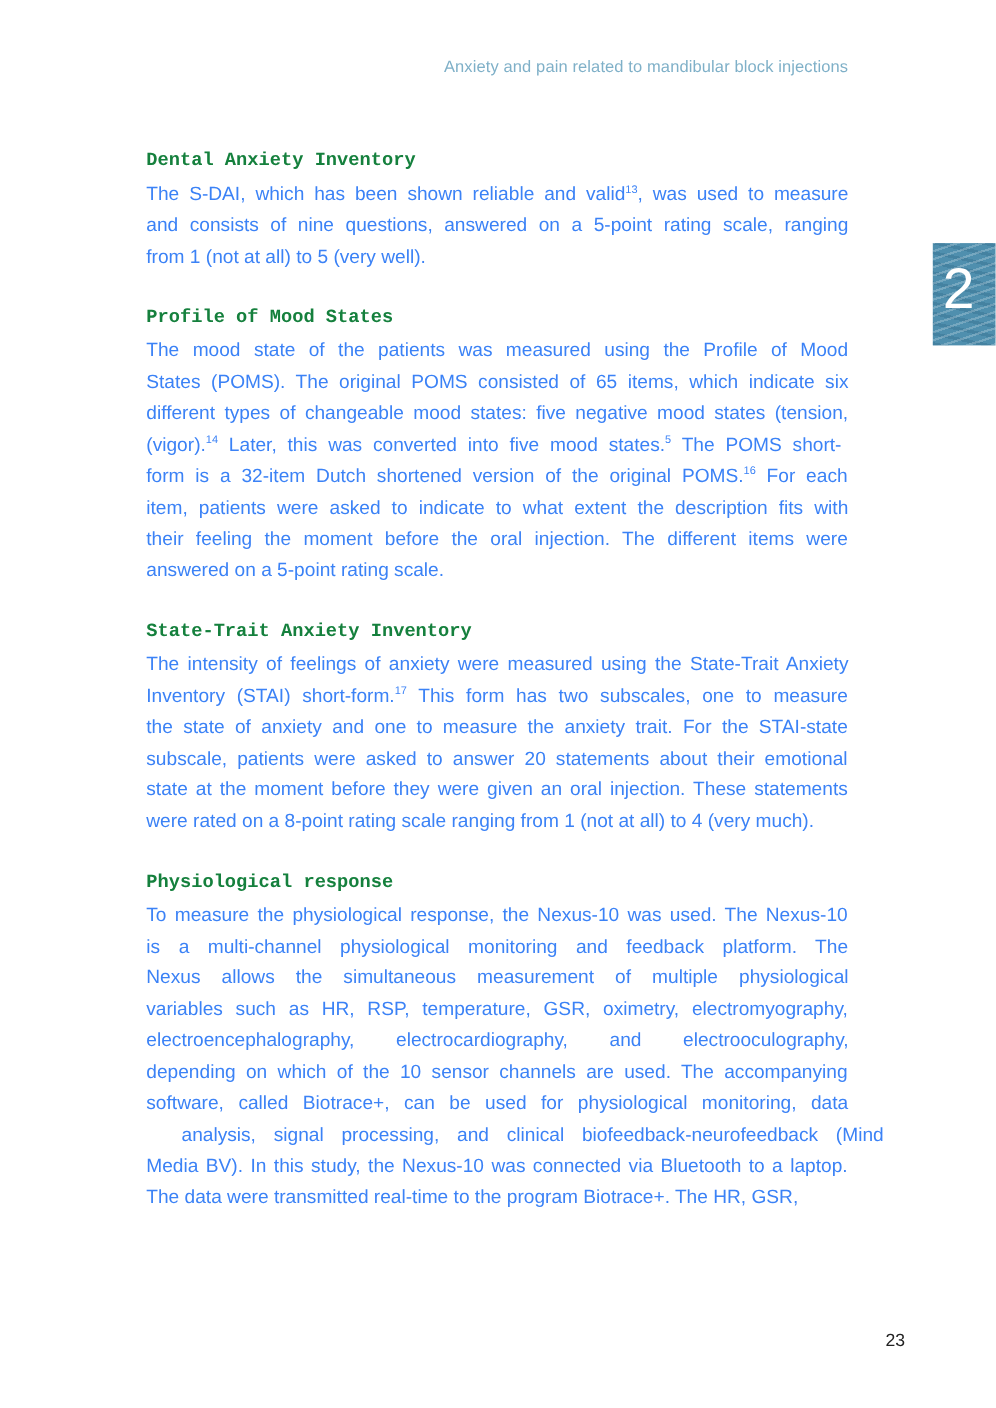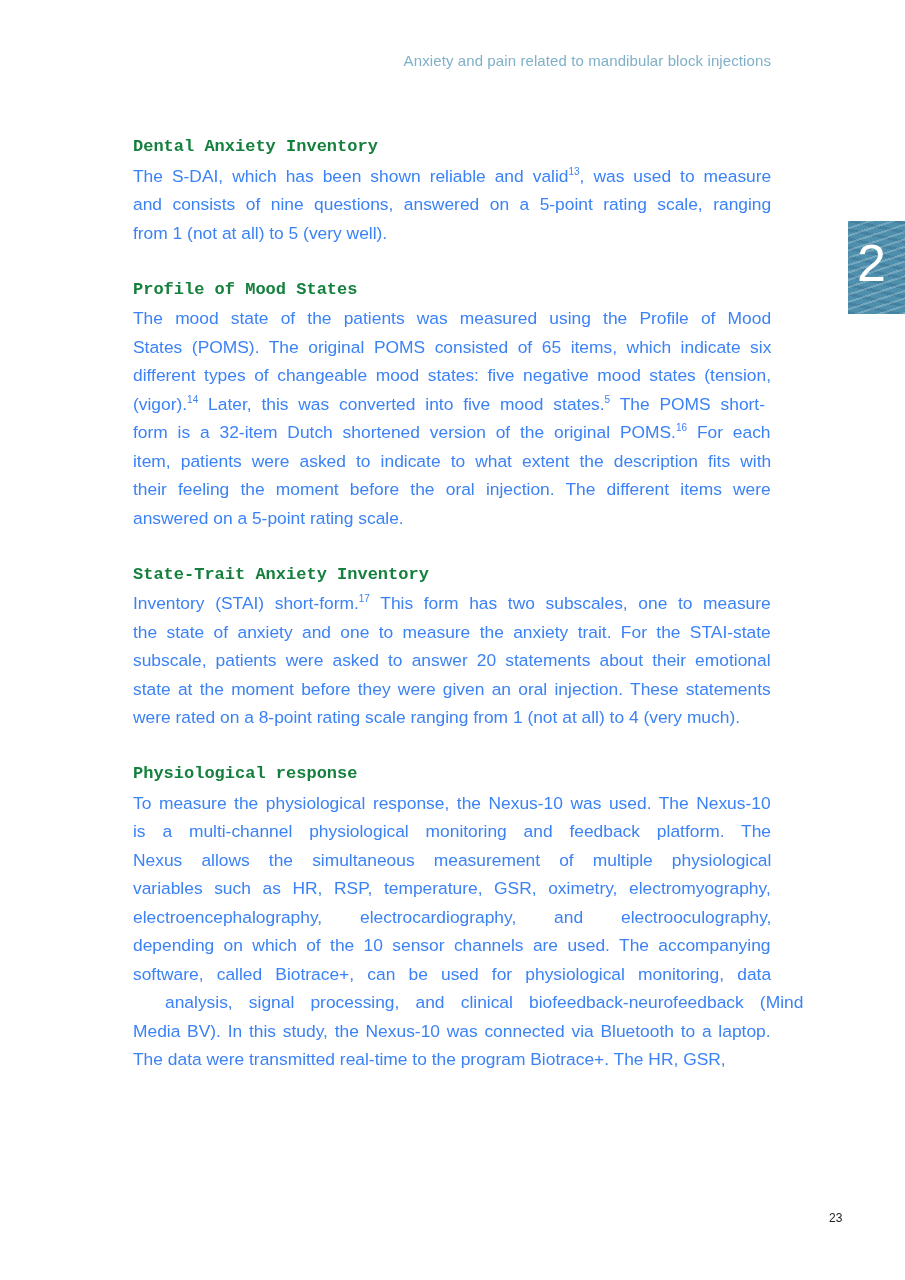--- a/index.html
+++ b/index.html
@@ -10,21 +10,21 @@
       repeating-linear-gradient(-18deg, rgba(255,255,255,0.22) 0 2px, rgba(255,255,255,0) 2px 7px),
       repeating-linear-gradient(12deg, rgba(20,70,100,0.18) 0 3px, rgba(0,0,0,0) 3px 9px),
       #4f8fae; }
   .chapter-num { position: absolute; left: 9px; top: 16px; font-size: 52px; color: #ffffff; font-weight: 300; line-height: 1; }
   .content { position: absolute; left: 133px; top: 133px; width: 638px; }
   .section { margin-bottom: 28.5px; }
   .section-title { font-size: 17px; font-weight: bold; color: #15803d; line-height: 28.5px; height: 28.5px; white-space: nowrap; font-family: Liberation Mono, monospace; }
   .line { font-size: 17.4px; color: #3b82f6; line-height: 28.5px; height: 28.5px; white-space: nowrap; text-align: justify; text-align-last: justify; transform-origin: left center; }
   .line.last { text-align-last: left; }
   sup { font-size: 10px; line-height: 0; vertical-align: 7px; }
-  .page-number { position: absolute; left: 829px; top: 1211px; font-size: 12px; color: #222222; }
+  .page-number { position: absolute; left: 805px; top: 1211px; font-size: 16px; color: #222222; }
 </style>
 </head>
 <body>
 
 <div class="running-head">Anxiety and pain related to mandibular block injections</div>
 
 <div class="chapter-tab">
   <span class="chapter-num">2</span>
 </div>
 
@@ -46,20 +46,21 @@
         <div class="line" style="display: block; width: 638px; word-spacing: 5px; text-align-last: left;"><span>(vigor).</span><sup>14</sup><span> Later, this was converted into five mood states.</span><sup>5</sup><span> The POMS short-</span></div>
         <div class="line" style="display: block; width: 638px; word-spacing: 5px; text-align-last: left;"><span>form is a 32-item Dutch shortened version of the original POMS.</span><sup>16</sup><span> For each</span></div>
         <div class="line" style="display: block; width: 638px; word-spacing: 5.25px; text-align-last: left;"><span>item, patients were asked to indicate to what extent the description fits with</span></div>
         <div class="line" style="display: block; width: 638px; word-spacing: 6.36364px; text-align-last: left;"><span>their feeling the moment before the oral injection. The different items were</span></div>
         <div class="line last" style="display: block; width: 638px;"><span>answered on a 5-point rating scale.</span></div>
       </div>
     </div>
     <div class="section">
       <div class="section-title">State-Trait Anxiety Inventory</div>
       <div>
+        <div class="line" style="display: block; width: 638px; word-spacing: 2.72727px; text-align-last: left;"><span>The intensity of feelings of anxiety were measured using the State-Trait Anxiety</span></div>
         <div class="line" style="display: block; width: 638px; word-spacing: 5.8px; text-align-last: left;"><span>Inventory (STAI) short-form.</span><sup>17</sup><span> This form has two subscales, one to measure</span></div>
         <div class="line" style="display: block; width: 638px; word-spacing: 4.53846px; text-align-last: left;"><span>the state of anxiety and one to measure the anxiety trait. For the STAI-state</span></div>
         <div class="line" style="display: block; width: 638px; word-spacing: 4.3px; text-align-last: left;"><span>subscale, patients were asked to answer 20 statements about their emotional</span></div>
         <div class="line" style="display: block; width: 638px; word-spacing: 2.41667px; text-align-last: left;"><span>state at the moment before they were given an oral injection. These statements</span></div>
         <div class="line last" style="display: block; width: 638px;"><span>were rated on a 8-point rating scale ranging from 1 (not at all) to 4 (very much).</span></div>
       </div>
     </div>
     <div class="section">
       <div class="section-title">Physiological response</div>
       <div>

